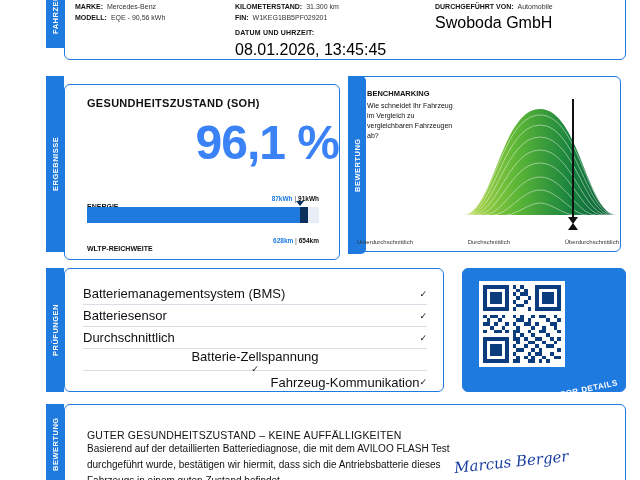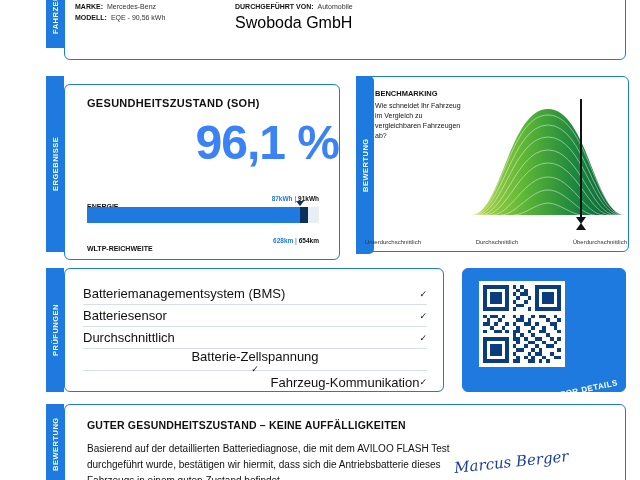--- a/index.html
+++ b/index.html
@@ -58,21 +58,21 @@
   .bar-label { font-size:7px; font-weight:bold; color:#111; margin-bottom:3px;}
   .bar-range { position:absolute; right:0; top:0; font-size:6.5px; color:#1f7ae0; font-weight:bold;}
   .bar-range .sep { color:#888; }
   .bar-range .hi { color:#111; }
   .bar-outer { position:relative; height:16px; background:#e8eef5; }
   .bar-fill { position:absolute; left:0; top:0; height:16px; background:#1f7ae0; }
   .bar-cap { position:absolute; top:0; height:16px; width:8px; background:#0d2f5c; }
   .bar-marker { position:absolute; top:-6px; width:0; height:0; border-left:4px solid transparent; border-right:4px solid transparent; border-top:5px solid #0d2f5c;}
 
   
-  #bench-card { left:356px; top:76px; width:273px; height:176px; }
+  #bench-card { left:348px; top:76px; width:273px; height:176px; }
   #bench-title { position:absolute; left:18px; top:12px; font-size:7.5px; font-weight:bold; color:#111;}
   #bench-desc { position:absolute; left:18px; top:24px; width:92px; font-size:7px; color:#111; line-height:1.45;}
   .bell-wrap { position:absolute; left:112px; top:18px; width:158px; height:125px; }
   .axis-labels { position:absolute; left:8px; bottom:6px; width:262px; display:flex; justify-content:space-between; font-size:6px; color:#333;}
   .marker-tri-down { position:absolute; width:0;height:0;border-left:5px solid transparent;border-right:5px solid transparent;border-top:7px solid #111;}
   .marker-tri-up { position:absolute; width:0;height:0;border-left:5px solid transparent;border-right:5px solid transparent;border-bottom:7px solid #111;}
   .marker-line { position:absolute; width:2px; background:#111; }
 
   
   #checks-card { left:64px; top:268px; width:380px; height:124px; }
@@ -81,21 +81,21 @@
   .check-row .c { font-size:9px; color:#111;}
 
   
   #qr-card { left:462px; top:268px; width:164px; height:124px; background:#1f7ae0; border:1px solid #1f7ae0;}
   .qr { position:absolute; left:16px; top:12px; width:86px; height:86px; background:#ffffff; padding:4px;}
   .qr svg { display:block; }
   #qr-text { position:absolute; right:6px; bottom:4px; font-size:8px; font-weight:bold; color:#fff; transform:rotate(-12deg); transform-origin:right bottom; letter-spacing:0.5px;}
 
   
   #footer-card { left:64px; top:404px; width:562px; height:100px; }
-  #footer-title { position:absolute; left:22px; top:14px; font-size:10.5px; font-weight:bold; color:#111; letter-spacing:0.2px;}
+  #footer-title { position:absolute; left:22px; top:24px; font-size:10.5px; font-weight:normal; color:#111; letter-spacing:0.2px;}
   #footer-text { position:absolute; left:22px; top:36px; width:400px; font-size:10px; color:#111; line-height:1.6;}
   #signature { position:absolute; right:56px; top:48px; font-size:15px; color:#1a3fa0; font-family:"DejaVu Serif", serif; font-style:italic; transform:rotate(-6deg);}
 </style>
 </head>
 <body>
 
 <div class="page">
 
   <div class="tabcol">
     <div class="tab" style="top:-26px; height:74px;">
@@ -115,20 +115,35 @@
   <div class="card" id="header-card">
     <div class="hdr-cols">
       <div class="hdr-col c1">
         <div class="kv">
           <span class="k">MARKE:</span>
           <span class="v">Mercedes-Benz</span>
         </div>
         <div class="kv">
           <span class="k">MODELL:</span>
           <span class="v">EQE - 90,56 kWh</span>
+        </div>
+      </div>
+      <div class="hdr-col c2">
+        <div class="kv">
+          <span class="k">KILOMETERSTAND:</span>
+          <span class="v">31.300 km</span>
+        </div>
+        <div class="kv">
+          <span class="k">FIN:</span>
+          <span class="v">W1KEG1BB5PF029201</span>
+        </div>
+        <div style="height:4px"></div>
+        <div>
+          <div class="k lbl">DATUM UND UHRZEIT:</div>
+          <div class="v" style="margin-top:5px">08.01.2026, 13:45:45</div>
         </div>
       </div>
       <div class="hdr-col c3">
         <div class="kv">
           <span class="k">DURCHGEFÜHRT VON:</span>
           <span class="v">Automobile</span>
         </div>
         <div class="v" style="margin-left:0">Swoboda GmbH</div>
       </div>
     </div>

